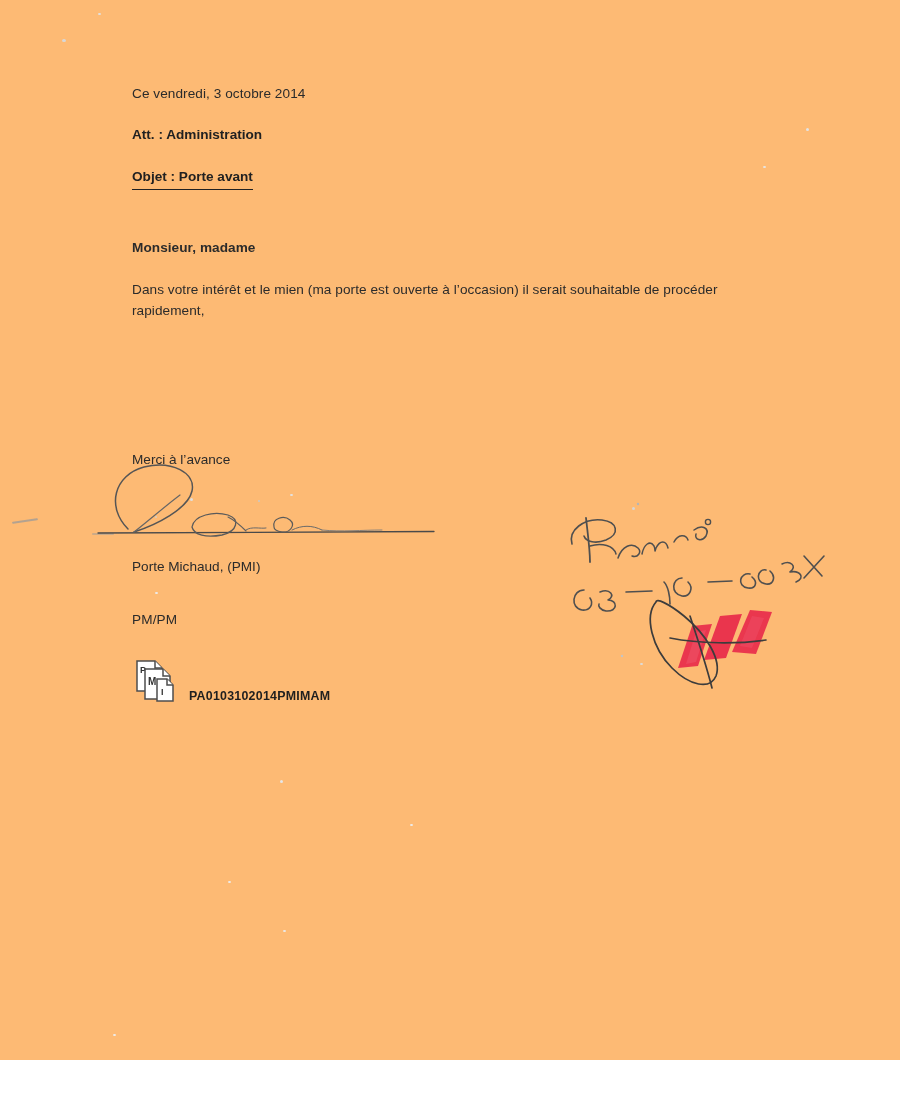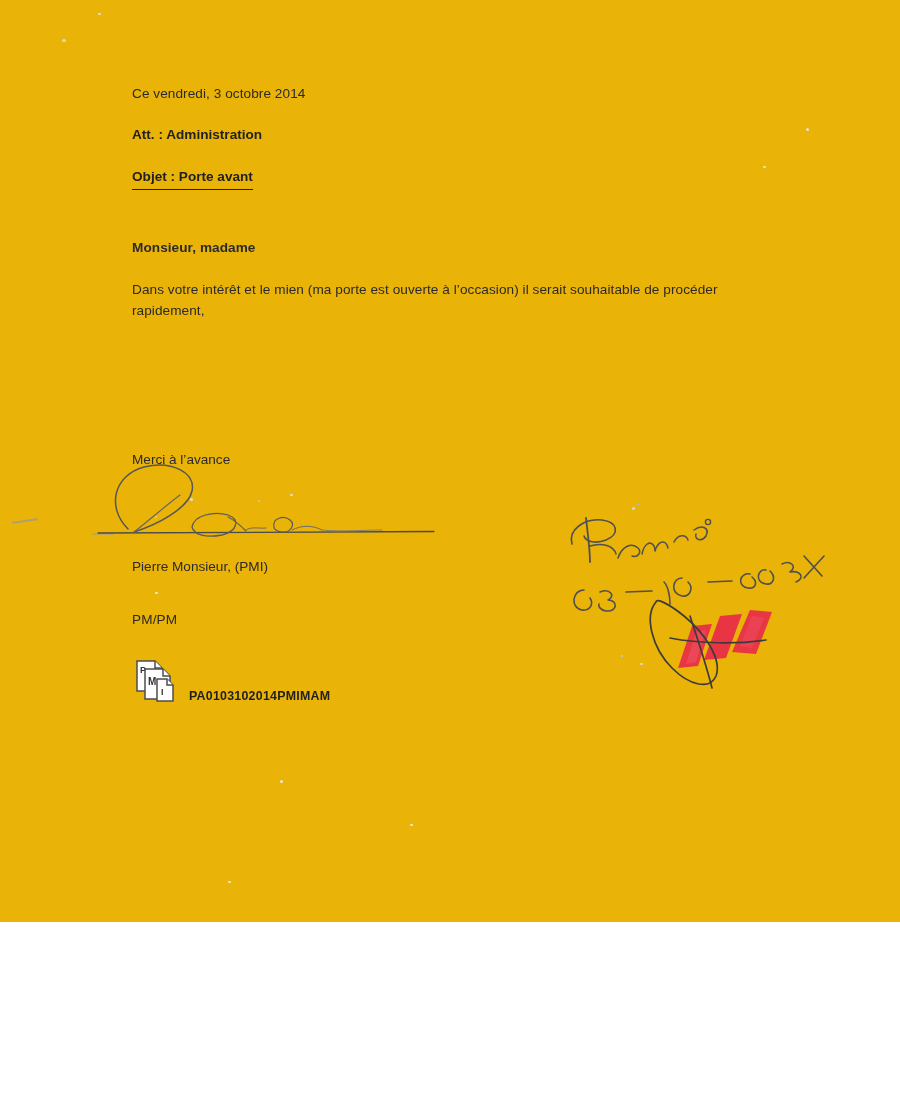--- a/index.html
+++ b/index.html
@@ -5,22 +5,22 @@
 <style>
   html, body {
     margin: 0;
     padding: 0;
     background: #ffffff;
   }
 
   #page {
     position: relative;
     width: 900px;
-    height: 922px;
-    background: #eab308;
+    height: 1060px;
+    background: #fdba74;
     overflow: hidden;
     font-family: "Liberation Sans", "DejaVu Sans", sans-serif;
     color: #2b2b2b;
     -webkit-font-smoothing: antialiased;
   }
 
   
   .speck {
     position: absolute;
     background: #d8d8d8;
@@ -203,21 +203,21 @@
 
       <path d="M150 75 C156 71, 164 74, 170 73" stroke="#6a6a6a" stroke-width="1" stroke-linecap="round" fill="none"></path>
       <path d="M196 75 C206 70, 216 70, 226 75" stroke="#6a6a6a" stroke-width="1" stroke-linecap="round" fill="none"></path>
       <path d="M226 75 C246 77, 266 75, 286 75" stroke="#7a7a7a" stroke-width=".9" stroke-linecap="round" fill="none"></path>
 
       <circle cx="163" cy="46" r="1" fill="#c9c9c9"></circle>
       <circle cx="60" cy="62" r=".9" fill="#cfcfcf"></circle>
     </svg>
   </div>
 
-  <p class="signer-name">Pierre Monsieur, (PMI)</p>
+  <p class="signer-name">Porte Michaud, (PMI)</p>
   <p class="initials">PM/PM</p>
 
   <div class="attachment-row">
     <svg class="doc-icon" viewBox="0 0 50 50" fill="none" xmlns="http://www.w3.org/2000/svg">
 
       <path d="M4 6 H22 L29 13 V36 H4 Z" fill="#ffffff" stroke="#4d4d4d" stroke-width="1.5"></path>
       <path d="M22 6 V13 H29" fill="#ffffff" stroke="#4d4d4d" stroke-width="1.5"></path>
       <text x="7" y="18" font-family="Liberation Sans, sans-serif" font-size="9" font-weight="bold" fill="#333">P</text>
 
       <path d="M12 14 H30 L37 21 V44 H12 Z" fill="#ffffff" stroke="#4d4d4d" stroke-width="1.5"></path>

